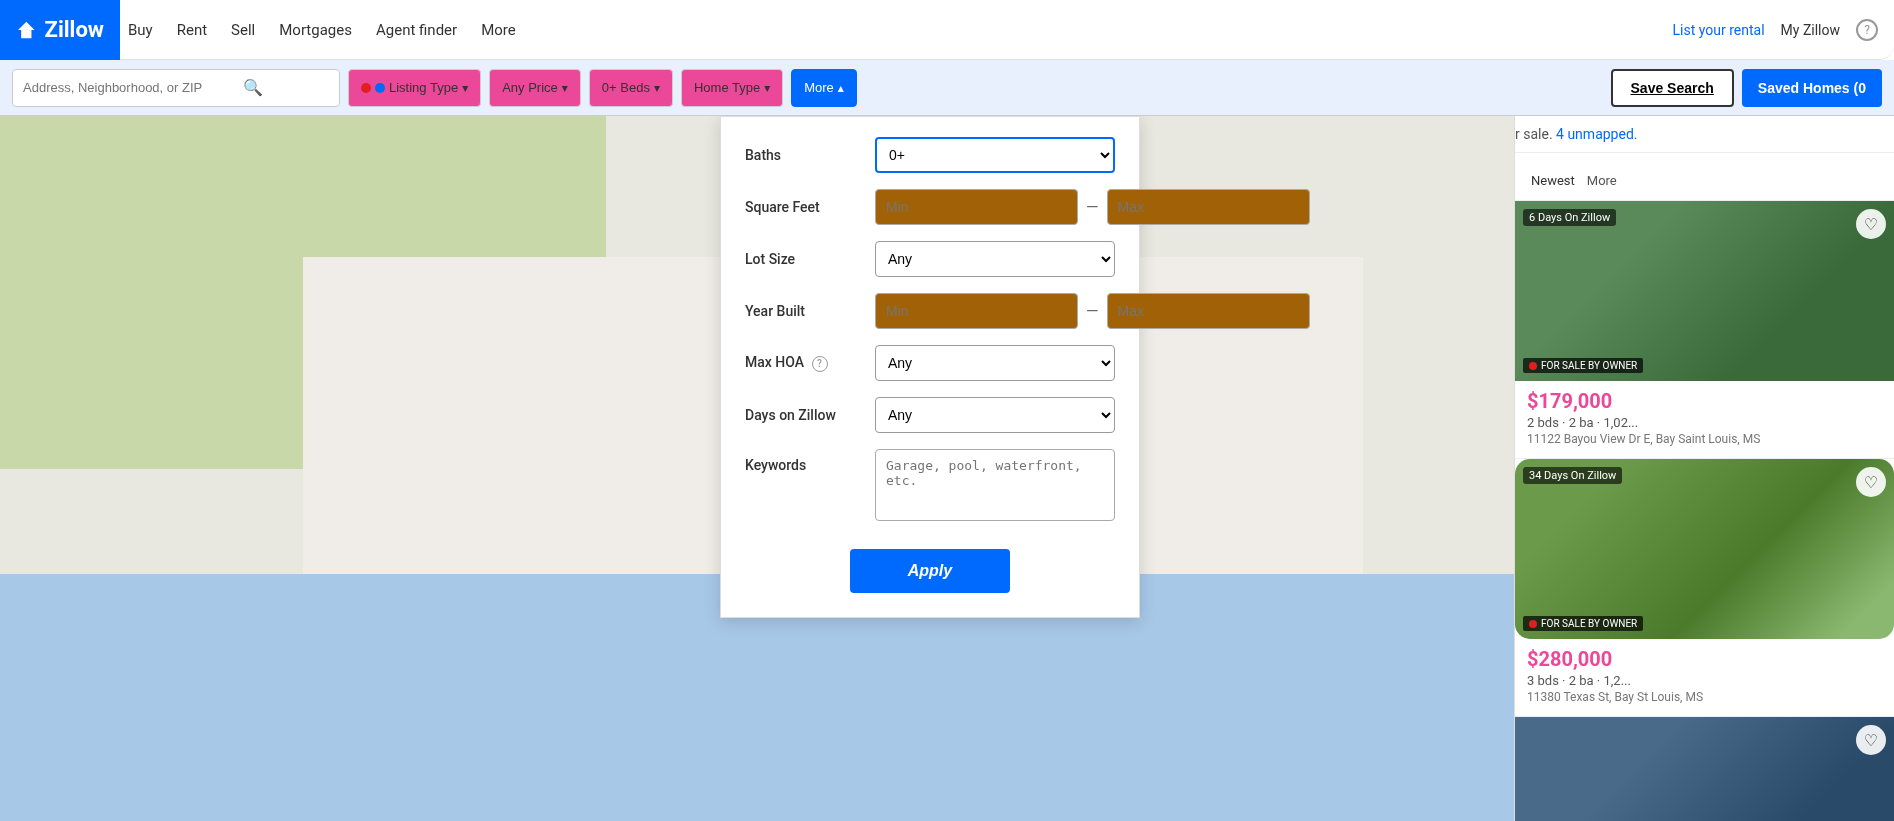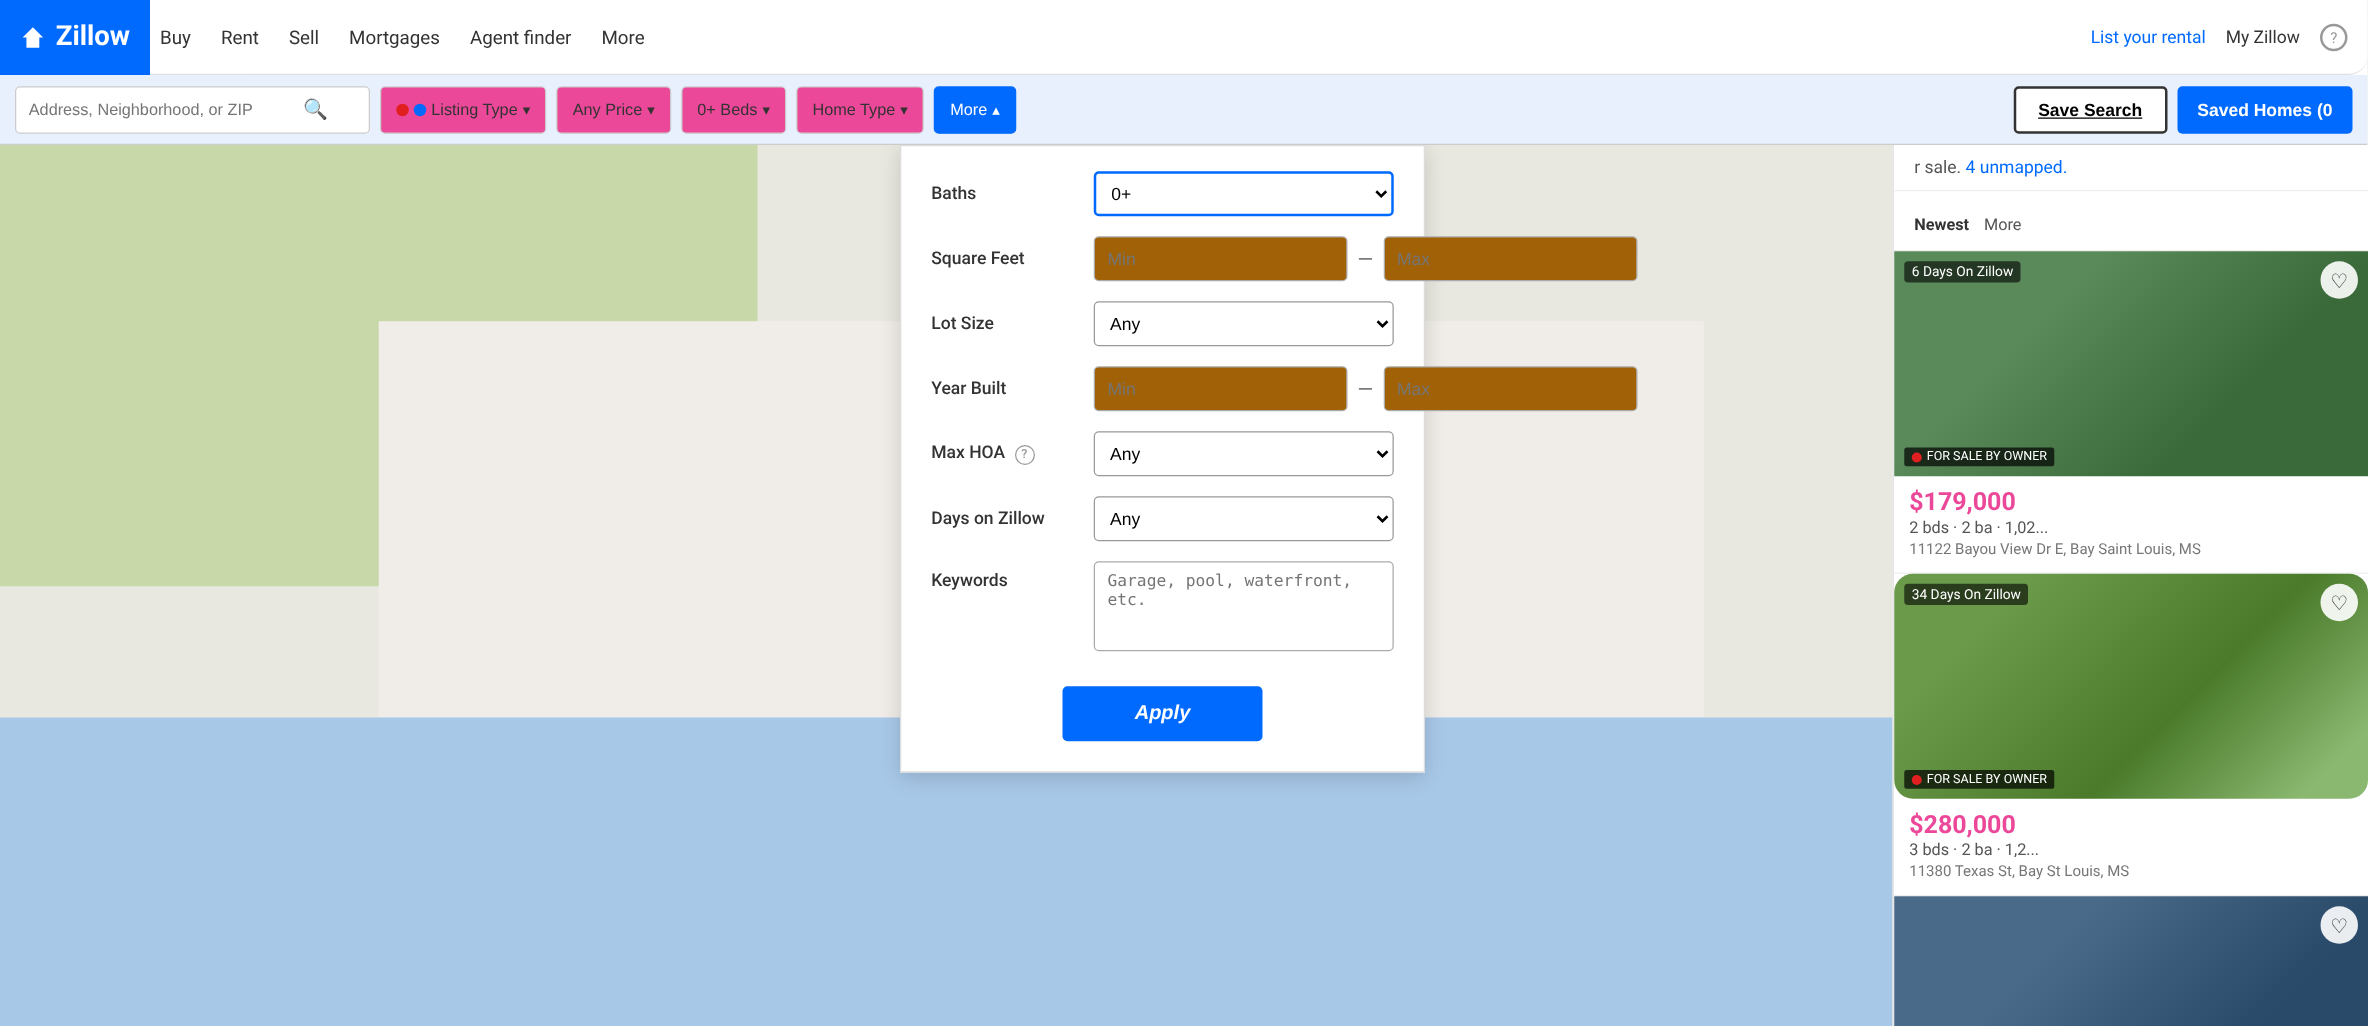--- a/index.html
+++ b/index.html
@@ -88,21 +88,21 @@
       border-bottom: 1px solid #ccc;
     }
     .search-box {
       display: flex;
       align-items: center;
       background: #fff;
       border: 1px solid #ccc;
       border-radius: 4px;
       padding: 0 10px;
       height: 38px;
-      width: 284px;
+      width: 328px;
     }
     .search-box input {
       border: none;
       outline: none;
       font-size: 13px;
       width: 220px;
       color: #666;
     }
     .search-icon {
       color: #006aff;
@@ -299,21 +299,21 @@
     .sort-row {
       display: flex;
       gap: 12px;
       margin-top: 8px;
       font-size: 13px;
     }
     .sort-option {
       color: #555;
       cursor: pointer;
     }
-    .sort-option.active { color: #333; font-weight: 700; }
+    .sort-option.active { color: #333; font-weight: 400; }
 
     .listing-card {
       border-bottom: 1px solid #eee;
       position: relative;
       cursor: pointer;
     }
     .listing-img {
       width: 100%;
       height: 180px;
       object-fit: cover;
@@ -378,21 +378,21 @@
       margin-top: 2px;
     }
     .listing-address {
       font-size: 12px;
       color: #777;
       margin-top: 2px;
     }
 
     
     .listing-count-bar {
-      padding: 10px 16px;
+      padding: 10px 0;
       font-size: 14px;
       color: #555;
       border-bottom: 1px solid #eee;
     }
     .listing-count-bar a { color: #006aff; text-decoration: none; }
   </style>
 </head>
 <body>
 
 <nav class="top-nav">

